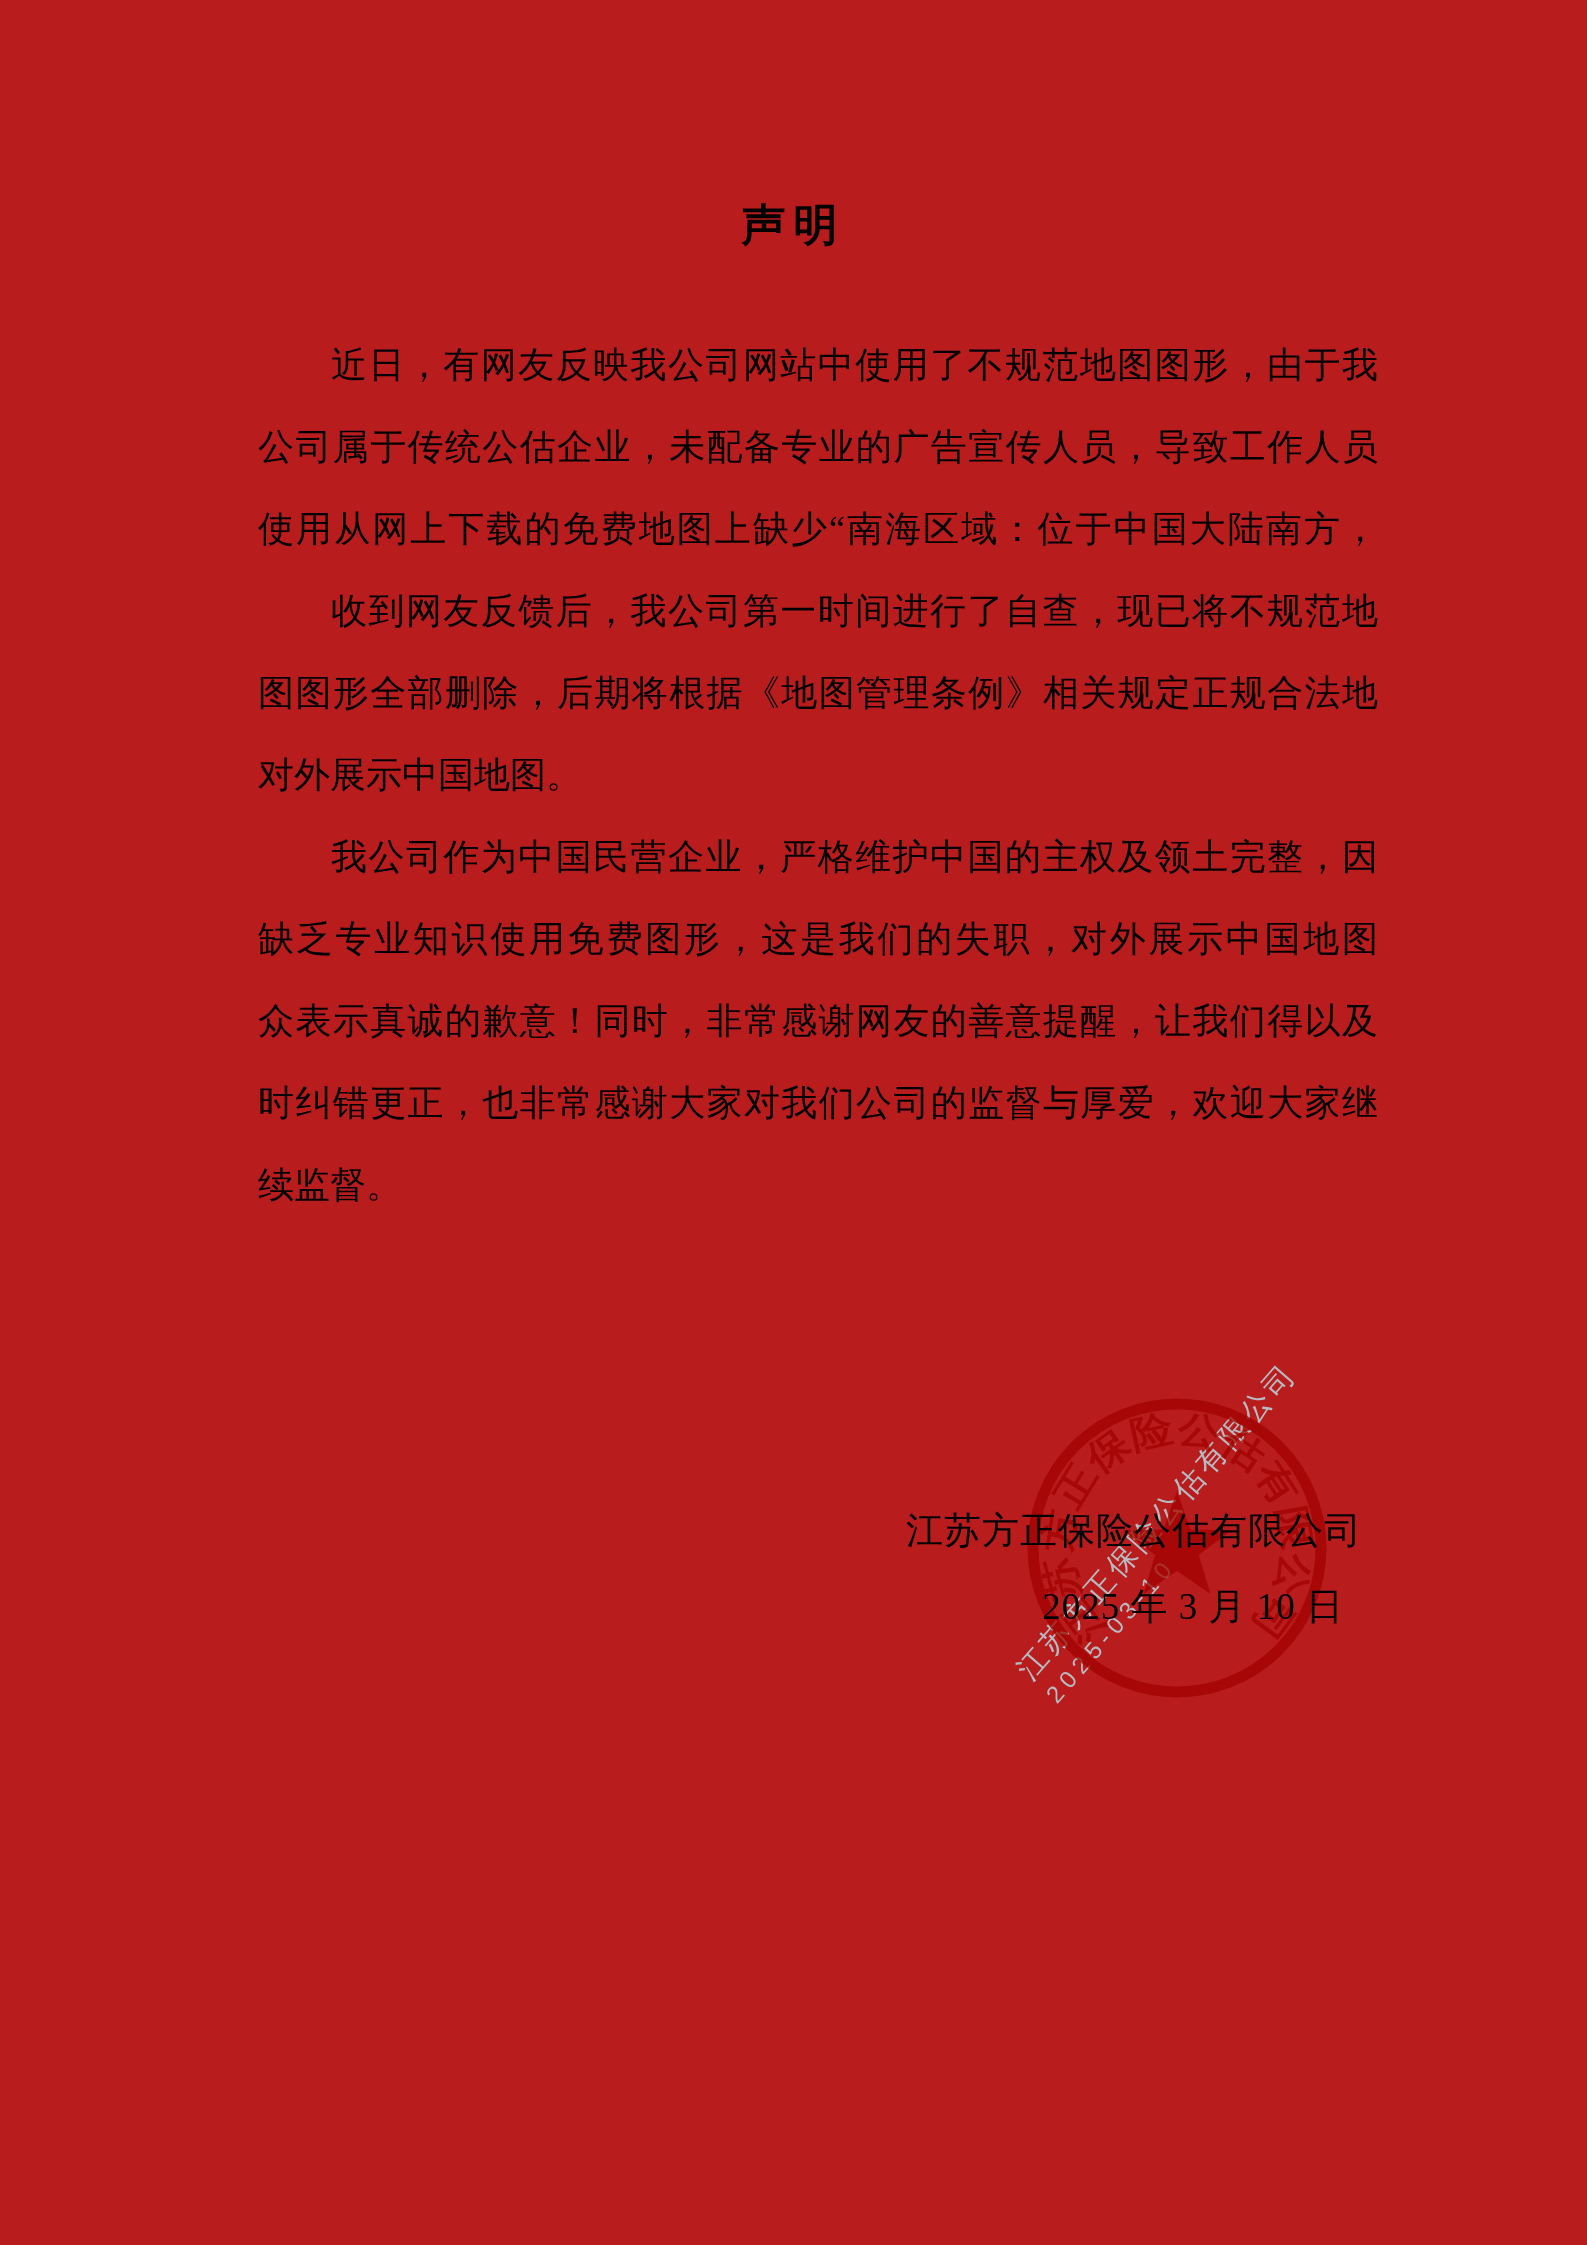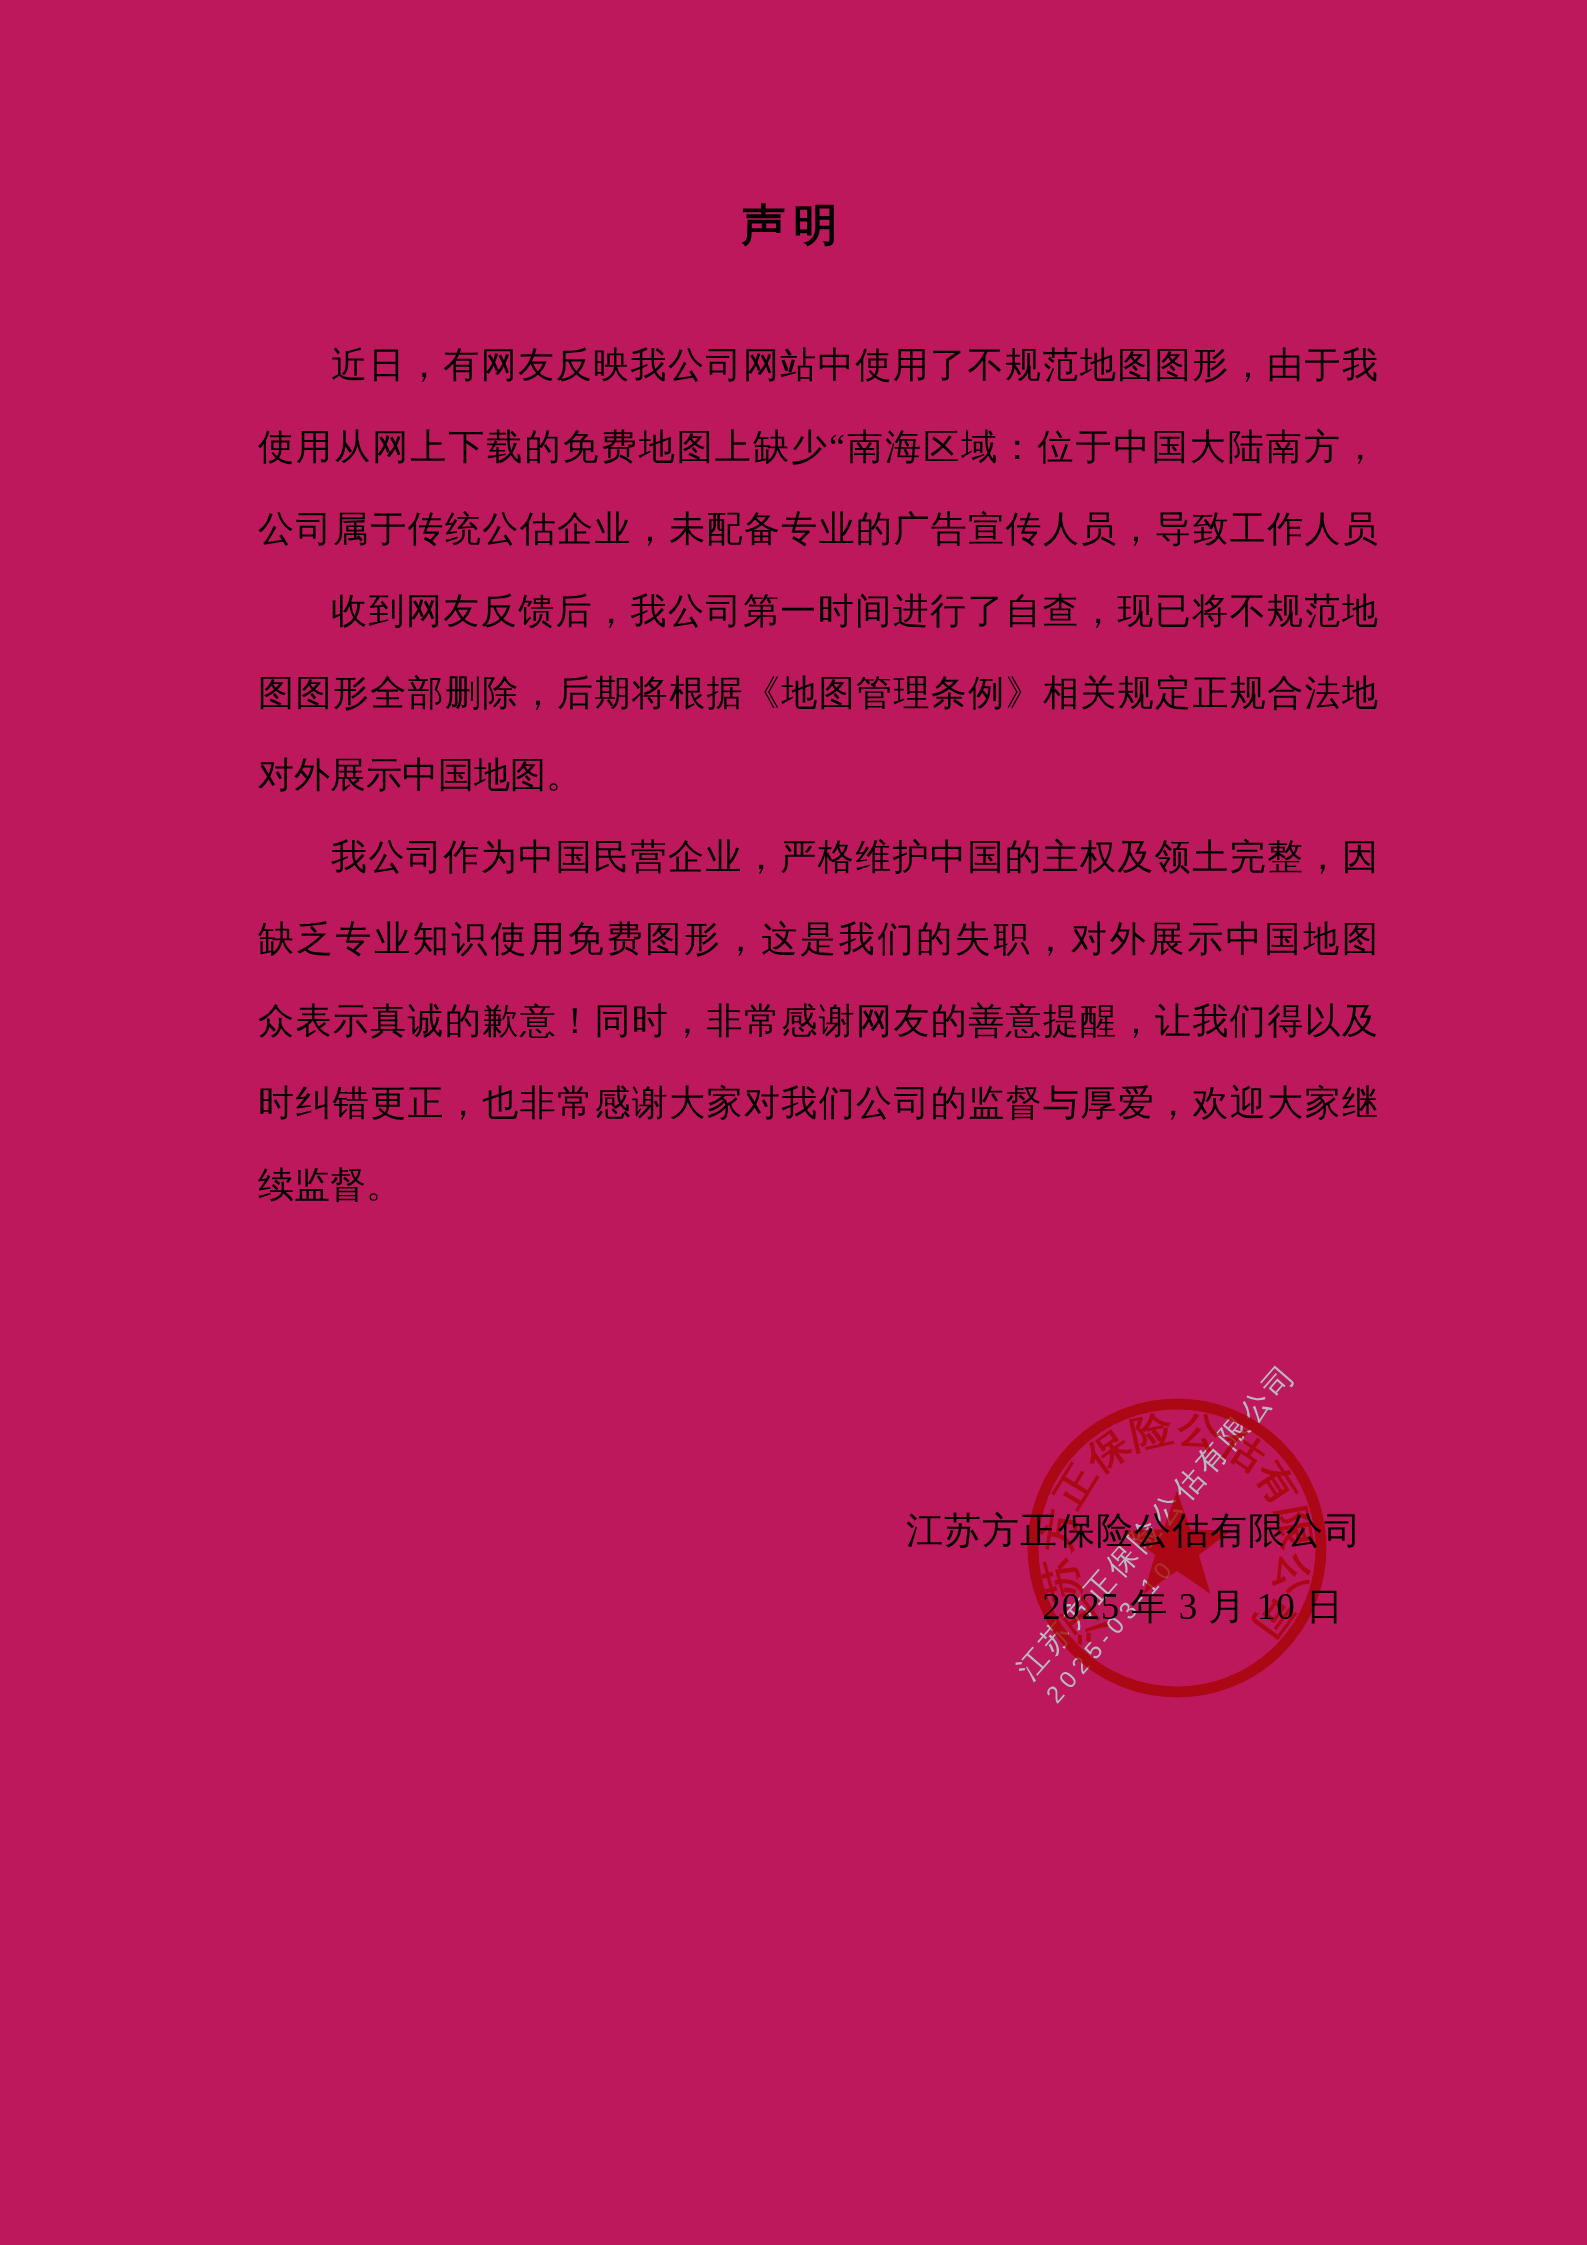--- a/index.html
+++ b/index.html
@@ -1,21 +1,21 @@
 <!DOCTYPE html>
 <html><head>
 <meta charset="utf-8">
 <style>
   * { margin: 0; padding: 0; box-sizing: border-box; }
   html, body { background: #ffffff; }
   .page {
     position: relative;
     width: 1587px;
     height: 2245px;
-    background: #be185d;
+    background: #b91c1c;
     overflow: hidden;
     font-family: "Liberation Serif", "DejaVu Serif", serif;
     color: #000000;
   }
   .doc-title {
     position: absolute;
     top: 200px;
     left: 0;
     width: 100%;
     text-align: center;
@@ -100,22 +100,22 @@
 </style>
 </head>
 <body>
 
 <div class="page">
 
   <div class="doc-title">声明</div>
 
   <div class="body-text">
       <div class="line fill indent">近日，有网友反映我公司网站中使用了不规范地图图形，由于我</div>
+      <div class="line fill">公司属于传统公估企业，未配备专业的广告宣传人员，导致工作人员</div>
       <div class="line fill">使用从网上下载的免费地图上缺少“南海区域：位于中国大陆南方，</div>
-      <div class="line fill">公司属于传统公估企业，未配备专业的广告宣传人员，导致工作人员</div>
       <div class="line fill indent">收到网友反馈后，我公司第一时间进行了自查，现已将不规范地</div>
       <div class="line fill">图图形全部删除，后期将根据《地图管理条例》相关规定正规合法地</div>
       <div class="line">对外展示中国地图。</div>
       <div class="line fill indent">我公司作为中国民营企业，严格维护中国的主权及领土完整，因</div>
       <div class="line fill">缺乏专业知识使用免费图形，这是我们的失职，对外展示中国地图</div>
       <div class="line fill">众表示真诚的歉意！同时，非常感谢网友的善意提醒，让我们得以及</div>
       <div class="line fill">时纠错更正，也非常感谢大家对我们公司的监督与厚爱，欢迎大家继</div>
       <div class="line">续监督。</div>
     </div>
 

